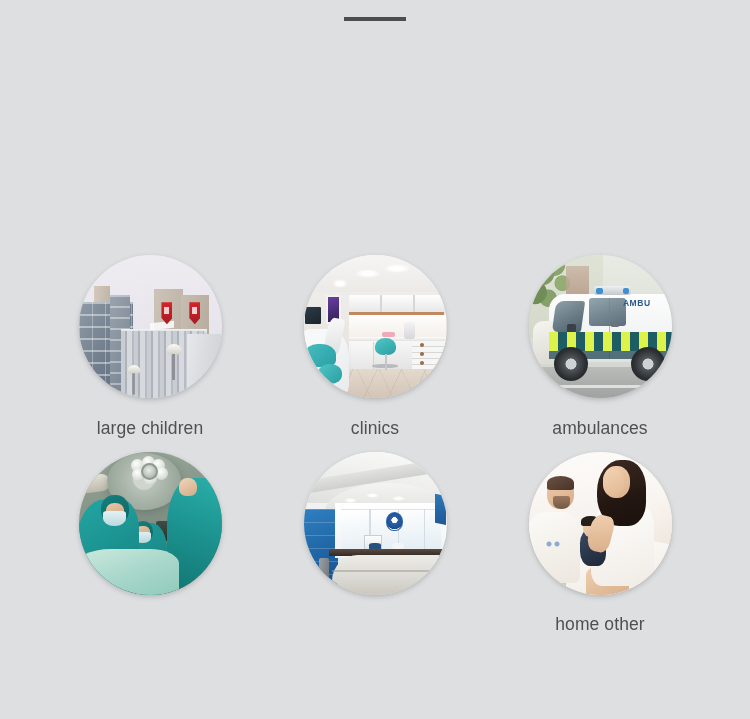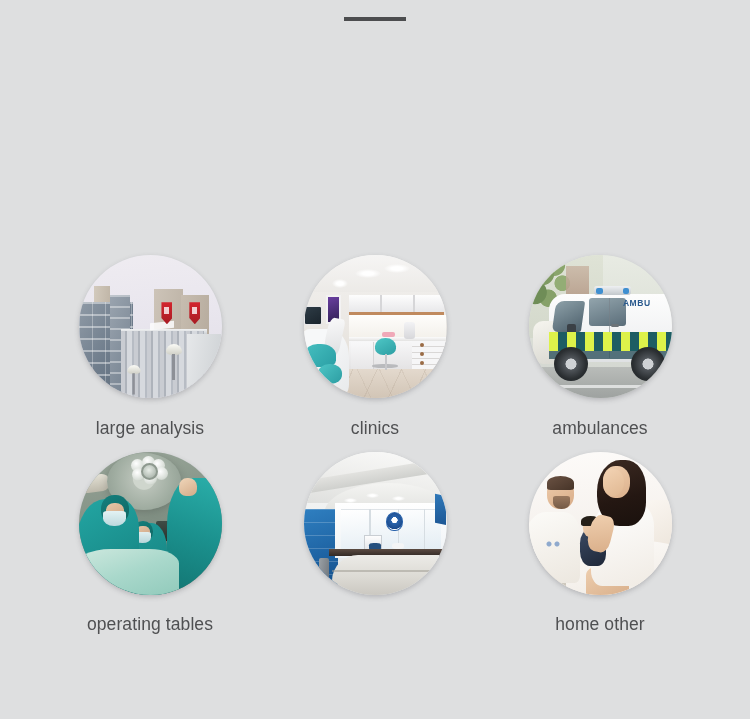--- a/index.html
+++ b/index.html
@@ -701,21 +701,21 @@
             <div class="hosp-roofline"></div>
             <div class="hosp-facade"></div>
             <div class="hosp-wall-right"></div>
             <div class="hosp-sign"></div>
             <div class="hosp-flag f1"></div>
             <div class="hosp-flag f2"></div>
             <div class="hosp-lamp l1"></div>
             <div class="hosp-lamp l2"></div>
           </div>
         </div>
-        <div class="card-label">large analysis</div>
+        <div class="card-label">large children</div>
       </div>
 
       <div class="card">
         <div class="card-circle">
           <div class="scene">
             <div class="cl-room"></div>
             <div class="cl-ceiling"></div>
             <div class="cl-ceil-light a"></div>
             <div class="cl-ceil-light b"></div>
             <div class="cl-ceil-light c"></div>
@@ -791,21 +791,20 @@
             <div class="op-head-2"></div>
             <div class="op-face-2"></div>
             <div class="op-mask-2"></div>
             <div class="op-surgeon-1"></div>
             <div class="op-head-1"></div>
             <div class="op-face-1"></div>
             <div class="op-mask-1"></div>
             <div class="op-drape"></div>
           </div>
         </div>
-        <div class="card-label">operating tables</div>
       </div>
 
       <div class="card">
         <div class="card-circle">
           <div class="scene">
             <div class="px-bg"></div>
             <div class="px-ceiling"></div>
             <div class="px-ceil-band"></div>
             <div class="px-ceil-curve"></div>
             <div class="px-wallblue"></div>

